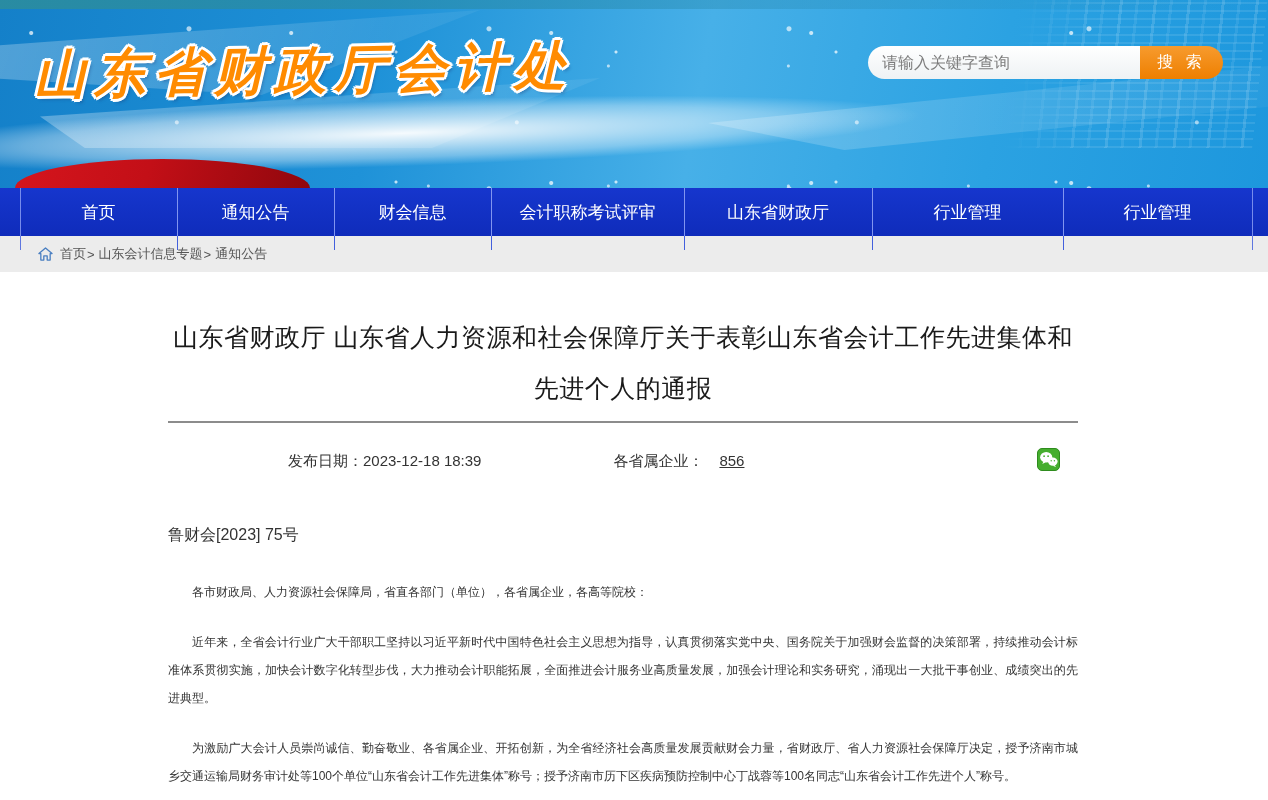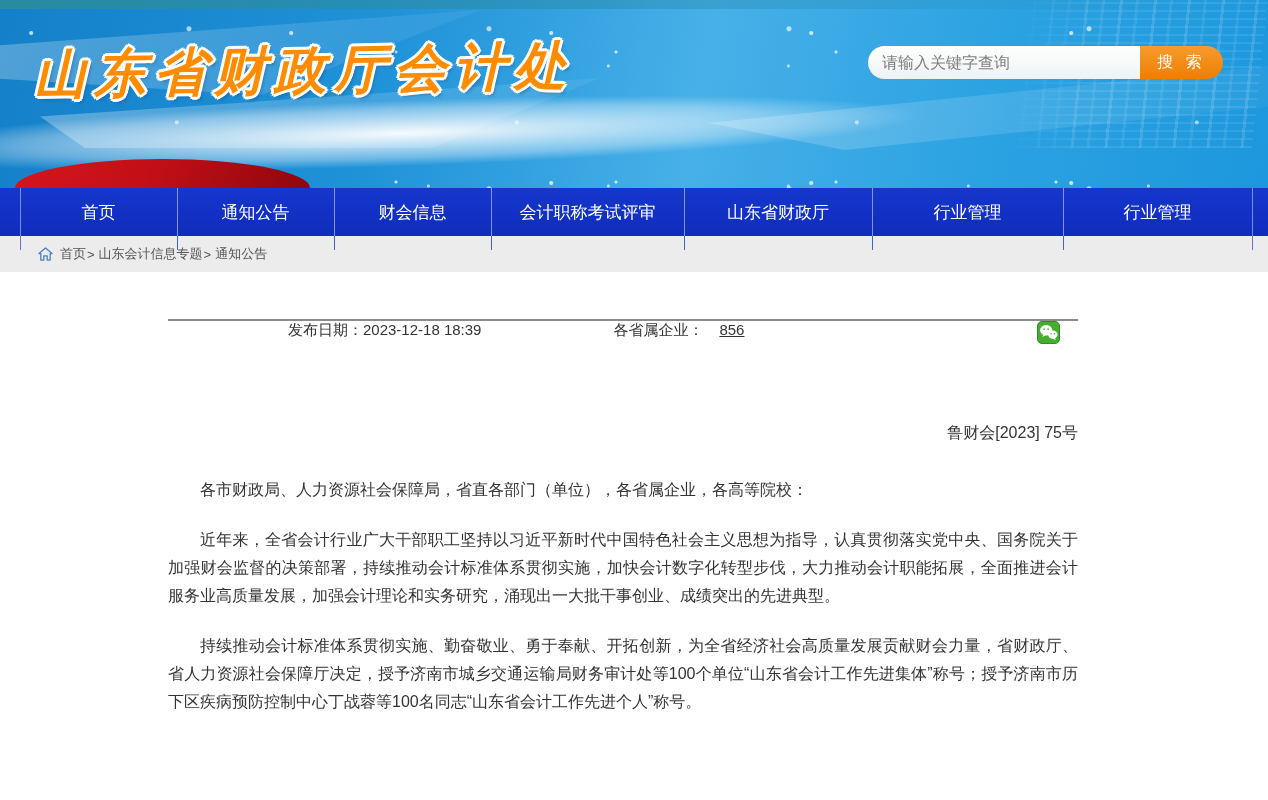--- a/index.html
+++ b/index.html
@@ -81,28 +81,28 @@
     padding-left:38px; font-size:13px; color:#555; position:relative; z-index:1; }
   .crumb-bar .home-ico { margin-right:7px; display:inline-flex; }
   .crumb-link { cursor:pointer; color:#555; }
   .crumb-sep { margin:0 4px 0 1px; color:#555; }
 
   
   .article { width:910px; margin-left:168px; padding-top:40px; color:#333; }
   .art-title { font-size:25px; font-weight:400; color:#1a1a1a; text-align:center;
     line-height:51px; letter-spacing:.5px; }
   .title-divider { border-bottom:2px solid #8c8c8c; margin-top:7px; }
-  .meta-row { display:flex; align-items:flex-start; height:48px; font-size:15px; color:#333; }
+  .meta-row { display:flex; align-items:flex-end; height:48px; font-size:15px; color:#333; }
   .meta-date { margin-left:120px; }
   .meta-views { margin-left:132px; }
   .meta-views .v-val { margin-left:16px;text-decoration:underline; }
   .wechat { margin-left:auto; margin-right:18px; cursor:pointer; display:inline-flex; }
-  .doc-number { text-align:right; font-size:16px; margin-top:54px; }
+  .doc-number { text-align:left; font-size:16px; margin-top:54px; }
   .body-text { margin-top:32px; }
-  .body-text p { font-size:16px; line-height:28px; text-indent:2em; text-align:justify;
+  .body-text p { font-size:12px; line-height:28px; text-indent:2em; text-align:justify;
     margin-bottom:22px; color:#333; }
 </style>
 </head>
 <body>
 
 <div class="banner">
   <div class="banner-topstrip"></div>
   <div class="sparkles"></div>
   <div class="streak-a"></div>
   <div class="streak-b"></div>
@@ -152,20 +152,21 @@
     </svg>
   </span>
   <span class="crumb-link">首页</span>
   <span class="crumb-sep">&gt;</span>
   <span class="crumb-link">山东会计信息专题</span>
   <span class="crumb-sep">&gt;</span>
   <span class="crumb-link">通知公告</span>
 </div>
 
 <div class="article">
+  <h1 class="art-title">山东省财政厅 山东省人力资源和社会保障厅关于表彰山东省会计工作先进集体和先进个人的通报</h1>
   <div class="title-divider"></div>
 
   <div class="meta-row">
     <span class="meta-date">
       <span>发布日期：</span><span>2023-12-18 18:39</span>
     </span>
     <span class="meta-views">
       <span>各省属企业：</span><span class="v-val">856</span>
     </span>
     <span class="wechat">
@@ -181,16 +182,16 @@
         <circle cx="17.4" cy="12.8" r="0.7" fill="#45ae2e"></circle>
       </svg>
     </span>
   </div>
 
   <div class="doc-number">鲁财会[2023] 75号</div>
 
   <div class="body-text">
     <p>各市财政局、人力资源社会保障局，省直各部门（单位），各省属企业，各高等院校：</p>
     <p>近年来，全省会计行业广大干部职工坚持以习近平新时代中国特色社会主义思想为指导，认真贯彻落实党中央、国务院关于加强财会监督的决策部署，持续推动会计标准体系贯彻实施，加快会计数字化转型步伐，大力推动会计职能拓展，全面推进会计服务业高质量发展，加强会计理论和实务研究，涌现出一大批干事创业、成绩突出的先进典型。</p>
-    <p>持续推动会计标准体系贯彻实施、勤奋敬业、勇于奉献、开拓创新，为全省经济社会高质量发展贡献财会力量，省财政厅、省人力资源社会保障厅决定，授予济南市城乡交通运输局财务审计处等100个单位“山东省会计工作先进集体”称号；授予济南市历下区疾病预防控制中心丁战蓉等100名同志“山东省会计工作先进个人”称号。</p>
+    <p>为激励广大会计人员崇尚诚信、勤奋敬业、各省属企业、开拓创新，为全省经济社会高质量发展贡献财会力量，省财政厅、省人力资源社会保障厅决定，授予济南市城乡交通运输局财务审计处等100个单位“山东省会计工作先进集体”称号；授予济南市历下区疾病预防控制中心丁战蓉等100名同志“山东省会计工作先进个人”称号。</p>
 
   </div>
 </div>
 
 </body></html>

